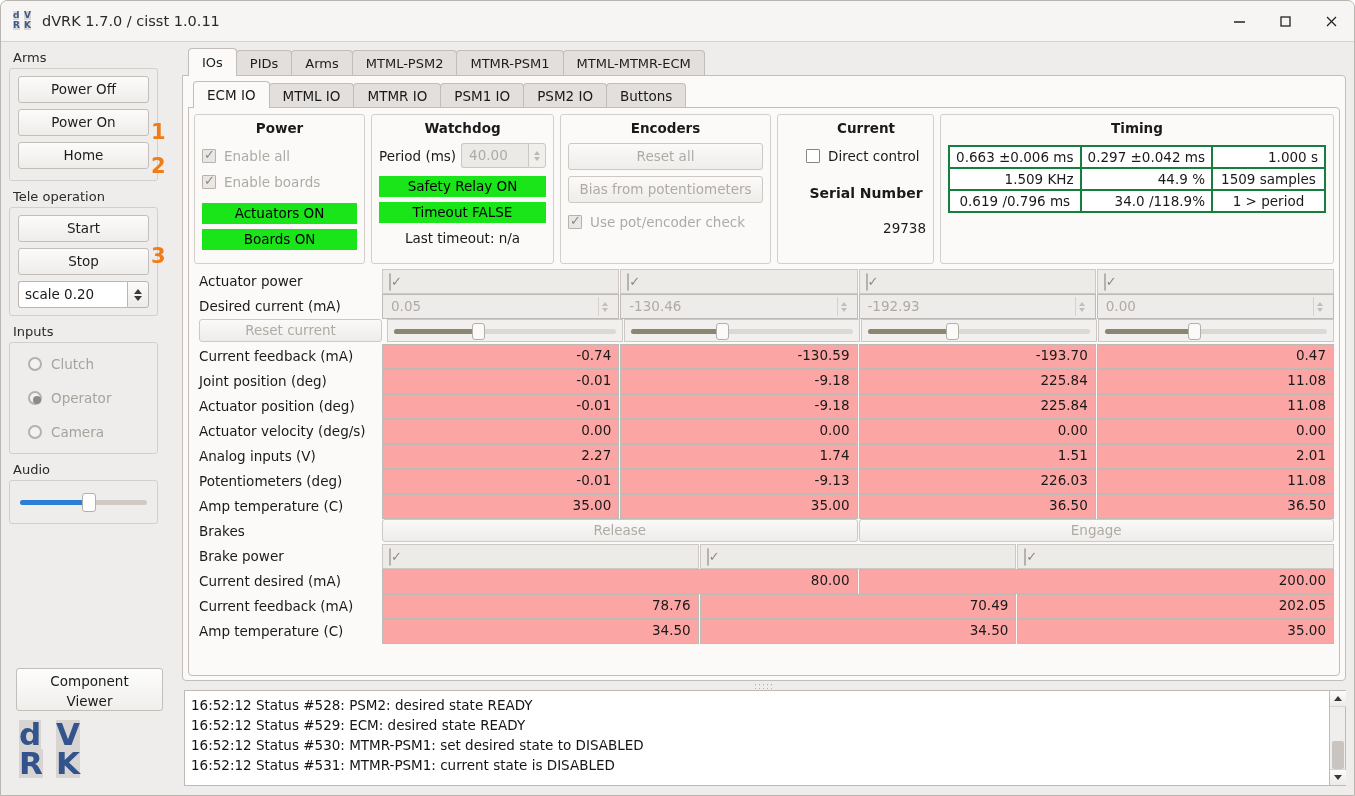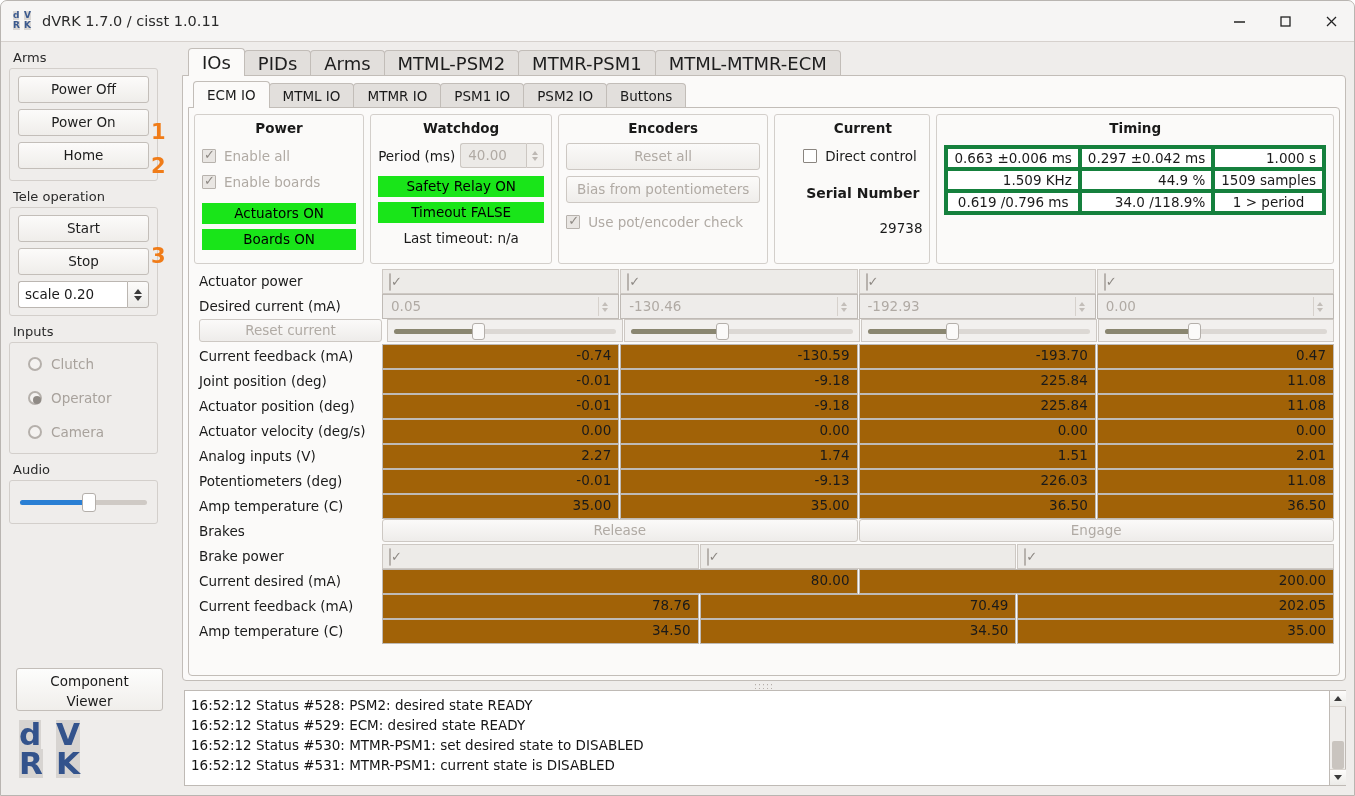--- a/index.html
+++ b/index.html
@@ -173,21 +173,21 @@
   .dl-r { left: 0; top: 29px; }
   .dl-k { left: 37px; top: 29px; }
 
   
   #main { flex: 1; padding: 6px 8px 6px 2px; display: flex; flex-direction: column; min-width: 0; }
 
   .tabbar { display: flex; align-items: flex-end; height: 28px; padding-left: 6px; }
   .tab {
     height: 26px; line-height: 25px;
     padding: 0 13px;
-    font-size: 18px;
+    font-size: 13px;
     background: #e2dfdc;
     border: 1px solid #c2bdb8;
     border-bottom: none;
     border-radius: 4px 4px 0 0;
     margin-right: -1px;
     color: #1d1d1d;
     cursor: pointer;
   }
   .tab.active {
     background: #fbfaf9;
@@ -287,21 +287,21 @@
   .center-text { text-align: center; font-size: 13.5px; margin-top: 2px; }
   .serial-title { text-align: center; font-weight: bold; font-size: 14px; margin-top: 16px; }
   .serial-val { text-align: right; font-size: 13.5px; margin-top: 19px; }
 
   table.timing {
     border-collapse: collapse;
     width: 100%;
     margin-top: 2px;
   }
   table.timing td {
-    border: 4px solid #15803d;
+    border: 2px solid #15803d;
     background: #ffffff;
     height: 22px;
     padding: 0 6px;
     font-size: 13.5px;
     text-align: right;
     white-space: nowrap;
   }
   table.timing td.c { text-align: center; }
 
   
@@ -310,21 +310,21 @@
   .rlab {
     width: 188px; flex: none;
     font-size: 13.5px; line-height: 25px;
     color: #1a1a1a; padding-left: 5px;
     white-space: nowrap;
   }
   .cells { flex: 1; display: flex; min-width: 0; }
   .cell {
     flex: 1; min-width: 0;
     border: 1px solid #bfbab5;
-    background: #a16207;
+    background: #fca5a5;
     font-size: 13.5px;
     line-height: 21px;
     text-align: right;
     padding: 0 7px;
     margin-right: 1px;
     white-space: nowrap;
     overflow: hidden;
   }
   .cell:last-child { margin-right: 0; }
   .cell.chkcell {

